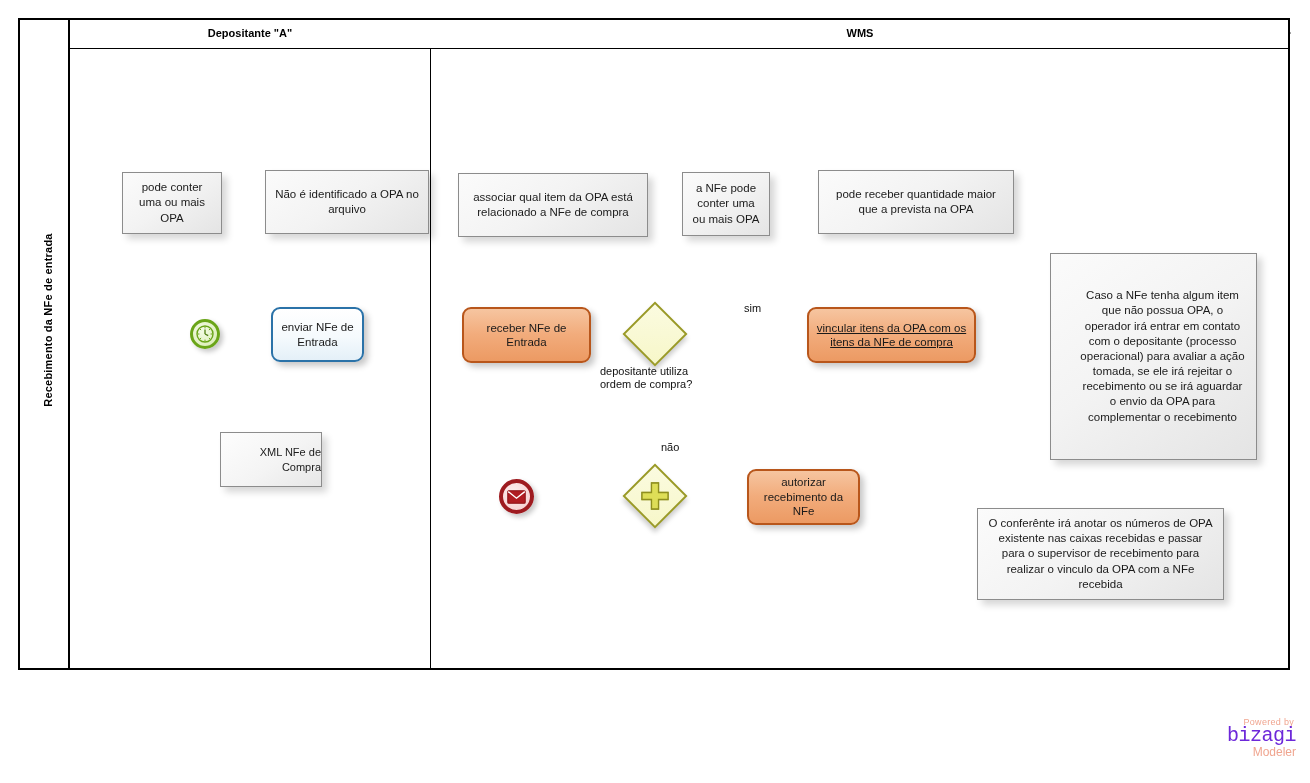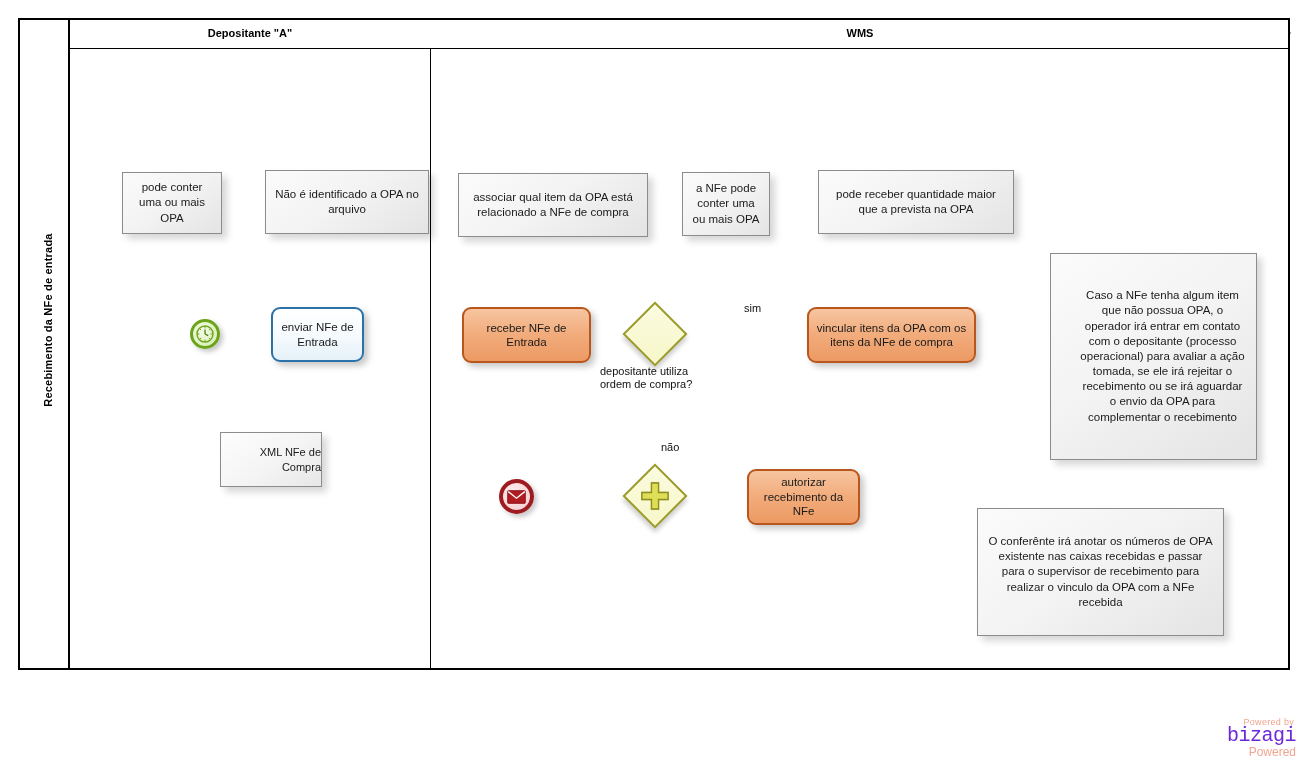--- a/index.html
+++ b/index.html
@@ -153,21 +153,21 @@
   <div class="annotation" style="left:265px;top:170px;width:164px;height:64px;">Não é identificado a OPA no arquivo</div>
 
   <div class="annotation" style="left:458px;top:173px;width:190px;height:64px;">associar qual item da OPA está relacionado a NFe de compra</div>
 
   <div class="annotation" style="left:682px;top:172px;width:88px;height:64px;">a NFe pode conter uma ou mais OPA</div>
 
   <div class="annotation" style="left:818px;top:170px;width:196px;height:64px;">pode receber quantidade maior que a prevista na OPA</div>
 
   <div class="annotation tall" style="left:1050px;top:253px;width:207px;height:207px;padding-left:27px;">Caso a NFe tenha algum item que não possua OPA, o operador irá entrar em contato com o depositante (processo operacional) para avaliar a ação tomada, se ele irá rejeitar o recebimento ou se irá aguardar o envio da OPA para complementar o recebimento</div>
 
-  <div class="annotation tall" style="left:977px;top:508px;width:247px;height:128px;">O conferênte irá anotar os números de OPA existente nas caixas recebidas e passar para o supervisor de recebimento para realizar o vinculo da OPA com a NFe recebida</div>
+  <div class="annotation tall" style="left:977px;top:508px;width:247px;height:92px;">O conferênte irá anotar os números de OPA existente nas caixas recebidas e passar para o supervisor de recebimento para realizar o vinculo da OPA com a NFe recebida</div>
 
   <div class="dataobj" style="left:220px;top:432px;width:102px;height:55px;">XML NFe de Compra</div>
 
   <div class="event event-start" style="left:190px;top:319px;width:30px;height:30px;">
     <svg width="20" height="20" viewBox="0 0 20 20">
       <circle cx="10" cy="10" r="8" fill="none" stroke="#6aa519" stroke-width="1.4"></circle>
       <g stroke="#6aa519" stroke-width="1">
         <line x1="10" y1="2.6" x2="10" y2="4.4"></line>
         <line x1="10" y1="15.6" x2="10" y2="17.4"></line>
         <line x1="2.6" y1="10" x2="4.4" y2="10"></line>
@@ -179,21 +179,21 @@
       </g>
       <line x1="10" y1="10" x2="10" y2="5.6" stroke="#4f7d12" stroke-width="1.3"></line>
       <line x1="10" y1="10" x2="13.2" y2="11.6" stroke="#4f7d12" stroke-width="1.3"></line>
     </svg>
   </div>
 
   <div class="task task-blue" style="left:271px;top:307px;width:93px;height:55px;">enviar NFe de Entrada</div>
 
   <div class="task task-orange" style="left:462px;top:307px;width:129px;height:56px;">receber NFe de Entrada</div>
 
-  <div class="task task-orange" style="left:807px;top:307px;width:169px;height:56px;">vincular itens da OPA com os itens da NFe de compra</div>
+  <div class="task task-orange" style="left:807px;top:307px;width:169px;height:56px;text-decoration:underline;">vincular itens da OPA com os itens da NFe de compra</div>
 
   <div class="task task-orange" style="left:747px;top:469px;width:113px;height:56px;">autorizar recebimento da NFe</div>
 
   <div class="gateway" style="left:632px;top:311px;"></div>
   <div class="gw-label" style="left:600px;top:365px;width:110px;">depositante utiliza ordem de compra?</div>
 
   <div class="gateway" style="left:632px;top:473px;">
     <svg class="gw-plus" width="42" height="42" viewBox="0 0 42 42" style="left:0;top:0;">
       <g fill="#d8d84a" stroke="#8f8f1e" stroke-width="1.3">
         <rect x="17.5" y="8" width="7" height="26"></rect>
@@ -209,16 +209,16 @@
       <path d="M1.2,1.6 L9.5,8.2 L17.8,1.6" fill="none" stroke="#fff" stroke-width="1.4"></path>
     </svg>
   </div>
 
   <div class="flow-label" style="left:744px;top:302px;">sim</div>
   <div class="flow-label" style="left:661px;top:441px;">não</div>
 
   <div class="bizagi">
     <div class="bz-powered">Powered by</div>
     <div class="bz-name">bizagi</div>
-    <div class="bz-mod">Powered</div>
+    <div class="bz-mod">Modeler</div>
   </div>
 
 </div>
 
 </body></html>

